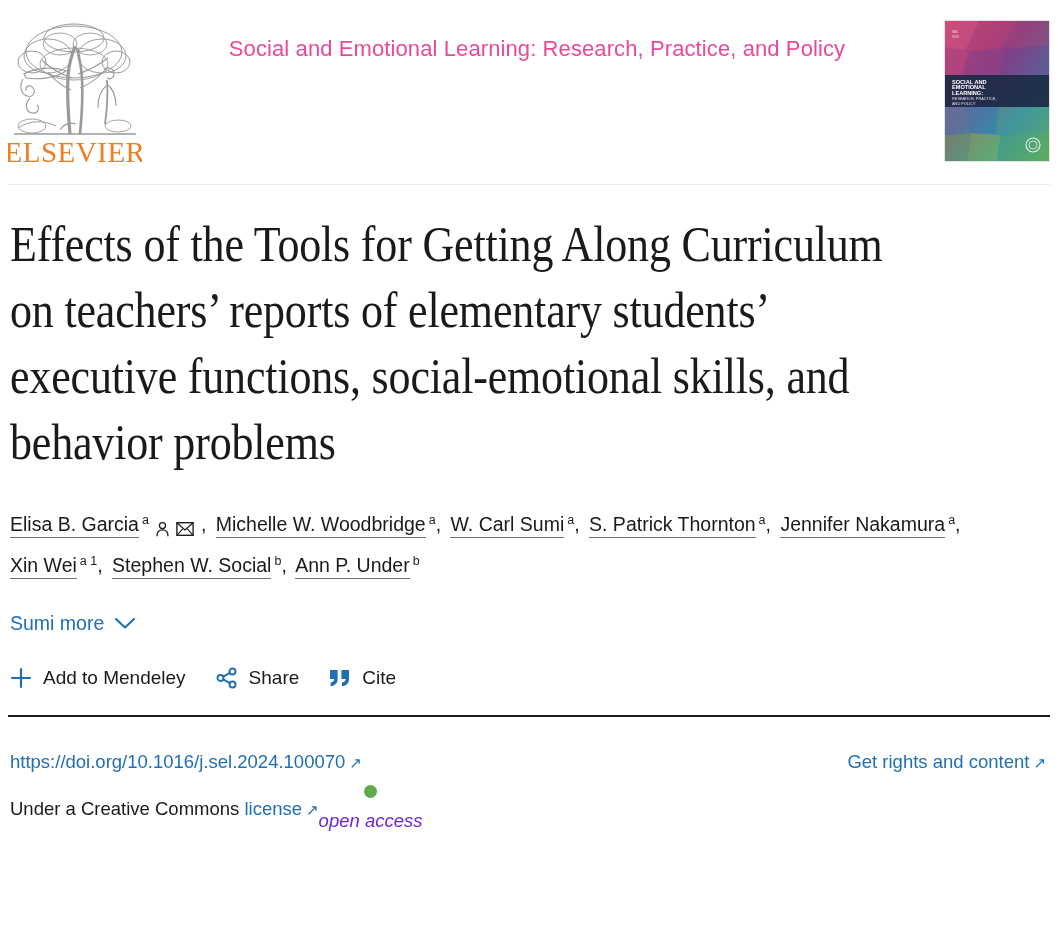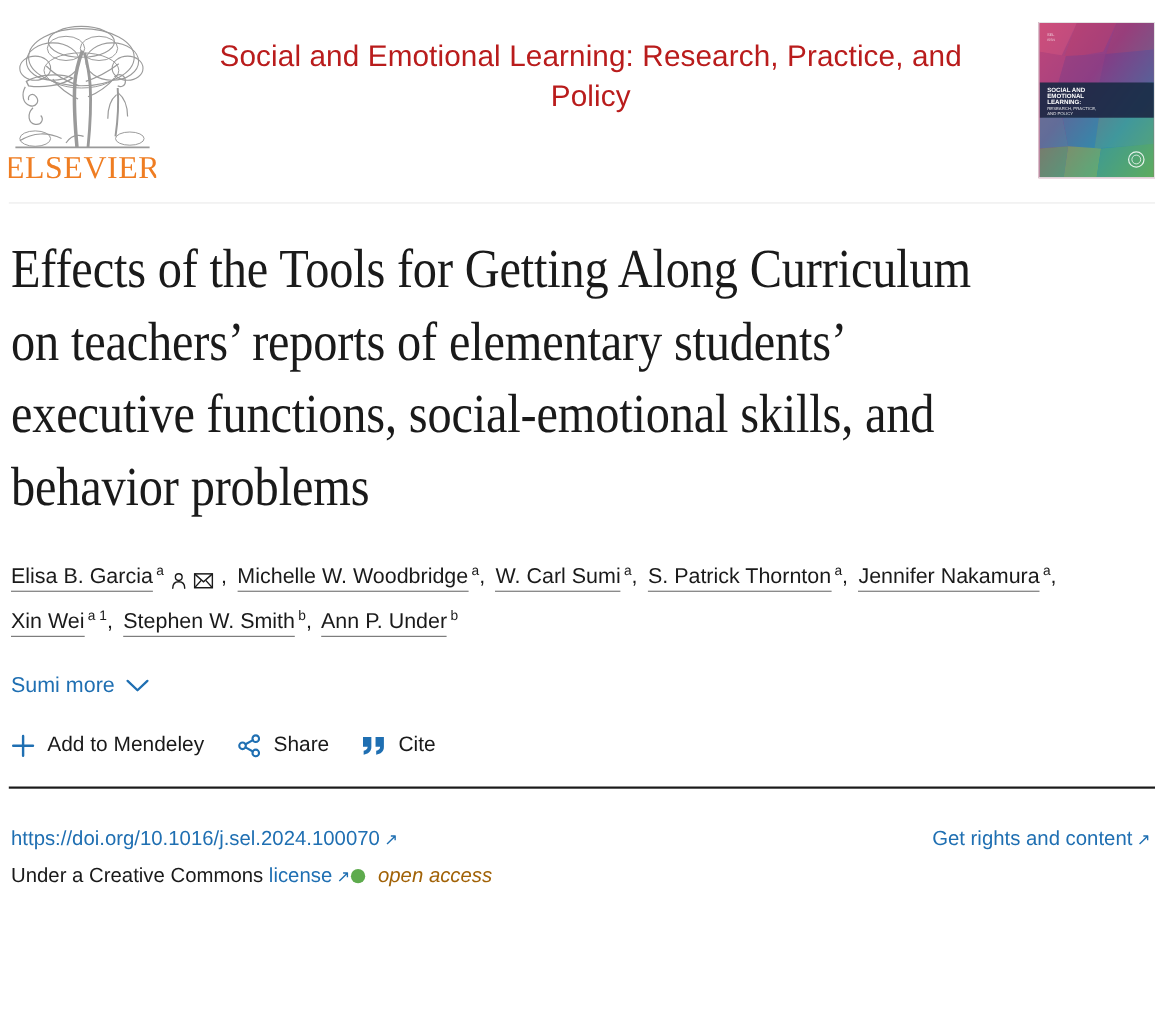--- a/index.html
+++ b/index.html
@@ -30,23 +30,23 @@
     padding-top: 4px;
   }
   .publisher-logo svg { display: block; }
 
   .journal-block {
     flex: 1 1 auto;
     text-align: center;
     padding-top: 22px;
   }
   .journal-title {
-    font-size: 27px;
+    font-size: 22px;
     line-height: 1.33;
-    color: #b91c1c;
+    color: #ec4899;
     font-weight: 400;
     letter-spacing: .1px;
     max-width: 700px;
     margin: 0 auto;
   }
   .journal-meta {
     margin-top: 14px;
     font-size: 16.5px;
     color: #2a2a2a;
   }
@@ -188,21 +188,22 @@
     justify-content: flex-start;
     font-size: 18.5px;
     color: #1a1a1a;
   }
   .oa-badge {
     display: inline-flex;
     align-items: center;
     gap: 12px;
     font-style: italic;
     font-size: 18.5px;
-    color: #a16207;
+    color: #6d28d9;
+    flex-direction: column;
   }
   .oa-dot {
     width: 13px;
     height: 13px;
     border-radius: 50%;
     background: #5eab4d;
     display: inline-block;
   }
 </style>
 </head>
@@ -318,21 +319,21 @@
     <span class="author"><span class="aname">Michelle W. Woodbridge</span><span class="sup">a</span><span class="sep">,</span></span>
 
     <span class="author"><span class="aname">W. Carl Sumi</span><span class="sup">a</span><span class="sep">,</span></span>
 
     <span class="author"><span class="aname">S. Patrick Thornton</span><span class="sup">a</span><span class="sep">,</span></span>
 
     <span class="author"><span class="aname">Jennifer Nakamura</span><span class="sup">a</span><span class="sep">,</span></span>
 
     <span class="author"><span class="aname">Xin Wei</span><span class="sup">a 1</span><span class="sep">,</span></span>
 
-    <span class="author"><span class="aname">Stephen W. Smith</span><span class="sup">b</span><span class="sep">,</span></span>
+    <span class="author"><span class="aname">Stephen W. Social</span><span class="sup">b</span><span class="sep">,</span></span>
 
     <span class="author"><span class="aname">Ann P. Under</span><span class="sup">b</span></span>
   </div>
 
   <div class="show-more">
     <span class="sm-label">Sumi more</span>
     <svg width="22" height="13" viewBox="0 0 22 13">
         <path d="M2 2 L11 10.5 L20 2" fill="none" stroke="#1f6fb2" stroke-width="2.1" stroke-linecap="round" stroke-linejoin="round"></path>
       </svg>
   </div>

